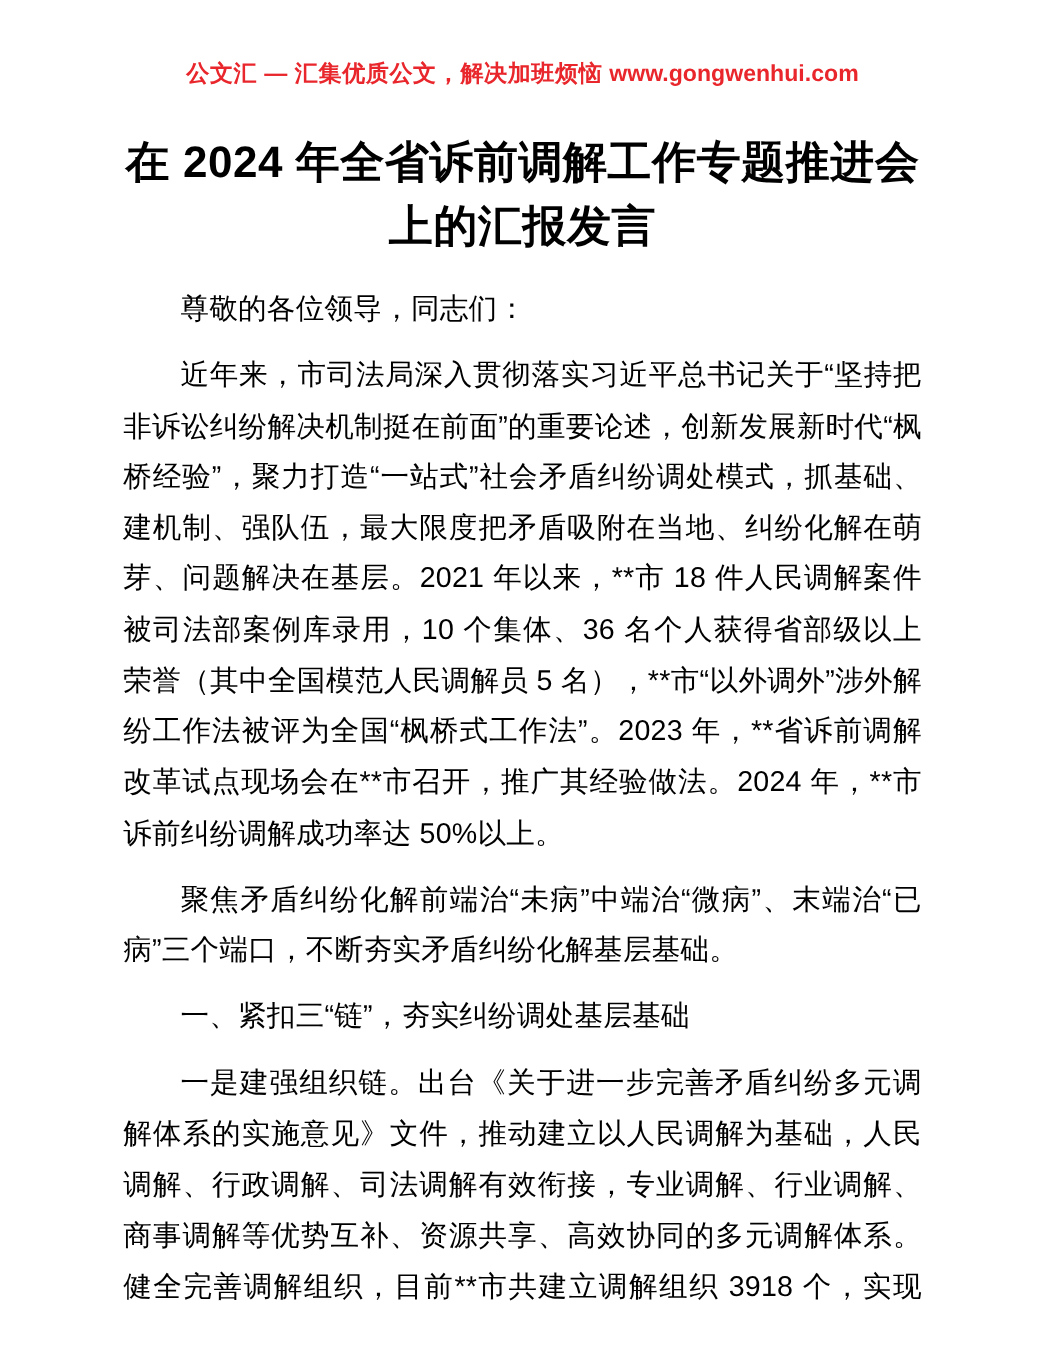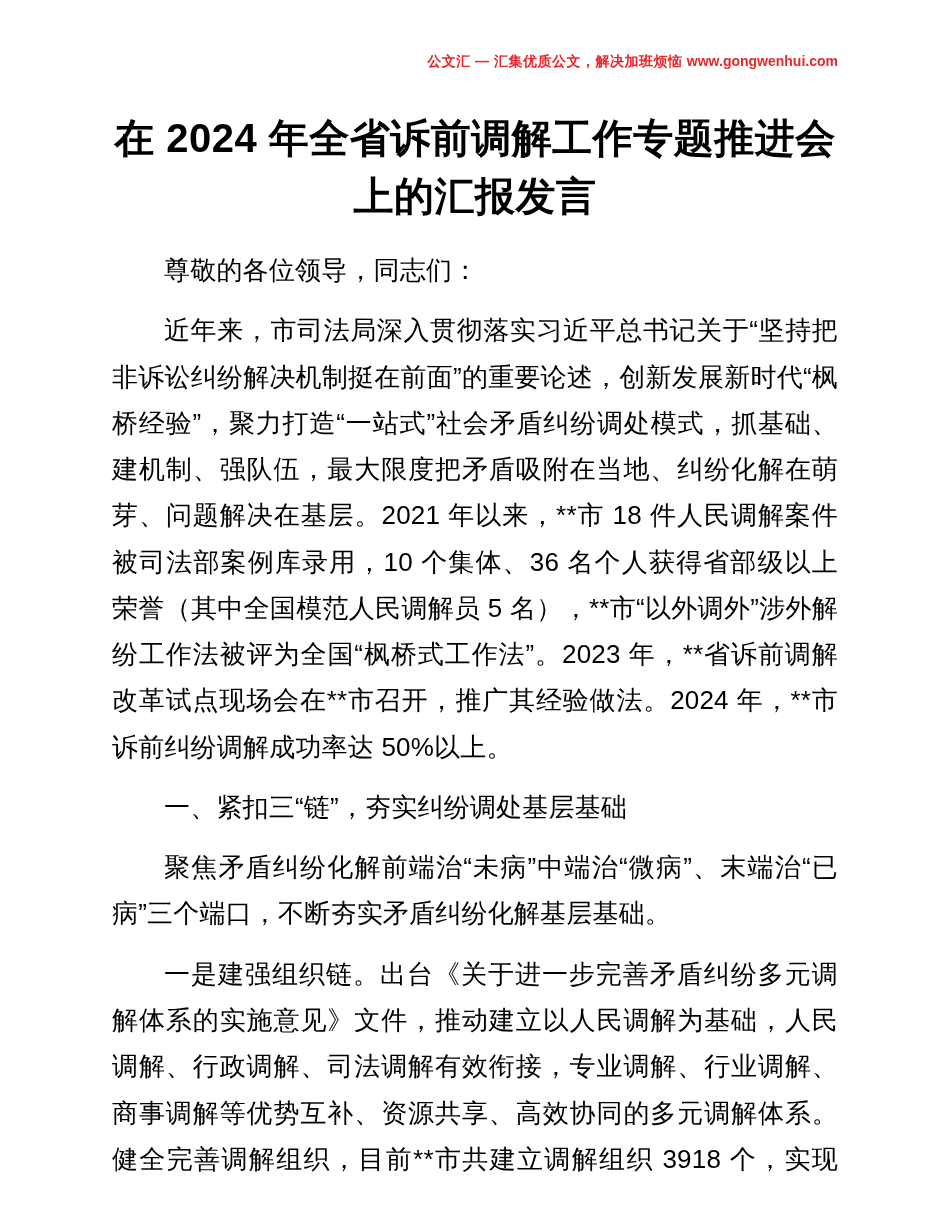--- a/index.html
+++ b/index.html
@@ -16,22 +16,22 @@
     overflow: hidden;
   }
   .page {
     width: 950px;
     height: 1230px;
     box-sizing: border-box;
     padding: 0 112px;
     position: relative;
   }
   .watermark {
-    text-align: right;
-    font-size: 14px;
+    text-align: center;
+    font-size: 21px;
     font-weight: bold;
     color: #e8262b;
     letter-spacing: 0.5px;
     padding-top: 53px;
     padding-bottom: 0;
     white-space: nowrap;
   }
   .watermark .wm-url {
     font-family: "Liberation Sans", sans-serif;
     letter-spacing: 0px;
@@ -77,19 +77,19 @@
 
   <div class="watermark">
     <span>公文汇 — 汇集优质公文，解决加班烦恼 </span><span class="wm-url">www.gongwenhui.com</span>
   </div>
 
   <div class="doc-title">在 2024 年全省诉前调解工作专题推进会上的汇报发言</div>
 
   <div class="body-text">
     <p>尊敬的各位领导，同志们：</p>
     <p>近年来，市司法局深入贯彻落实习近平总书记关于“坚持把非诉讼纠纷解决机制挺在前面”的重要论述，创新发展新时代“枫桥经验”，聚力打造“一站式”社会矛盾纠纷调处模式，抓基础、建机制、强队伍，最大限度把矛盾吸附在当地、纠纷化解在萌芽、问题解决在基层。2021 年以来，**市 18 件人民调解案件被司法部案例库录用，10 个集体、36 名个人获得省部级以上荣誉（其中全国模范人民调解员 5 名），**市“以外调外”涉外解纷工作法被评为全国“枫桥式工作法”。2023 年，**省诉前调解改革试点现场会在**市召开，推广其经验做法。2024 年，**市诉前纠纷调解成功率达 50%以上。</p>
+    <p>聚焦矛盾纠纷化解前端治“未病”中端治“微病”、末端治“已病”三个端口，不断夯实矛盾纠纷化解基层基础。</p>
     <p>一、紧扣三“链”，夯实纠纷调处基层基础</p>
-    <p>聚焦矛盾纠纷化解前端治“未病”中端治“微病”、末端治“已病”三个端口，不断夯实矛盾纠纷化解基层基础。</p>
     <p>一是建强组织链。出台《关于进一步完善矛盾纠纷多元调解体系的实施意见》文件，推动建立以人民调解为基础，人民调解、行政调解、司法调解有效衔接，专业调解、行业调解、商事调解等优势互补、资源共享、高效协同的多元调解体系。健全完善调解组织，目前**市共建立调解组织 3918 个，实现市、县、街镇、村社四个层面调解组织全覆盖。同时，依托社</p>
   </div>
 
   <div class="clip-bottom"></div>
 </div>
 
 </body></html>

